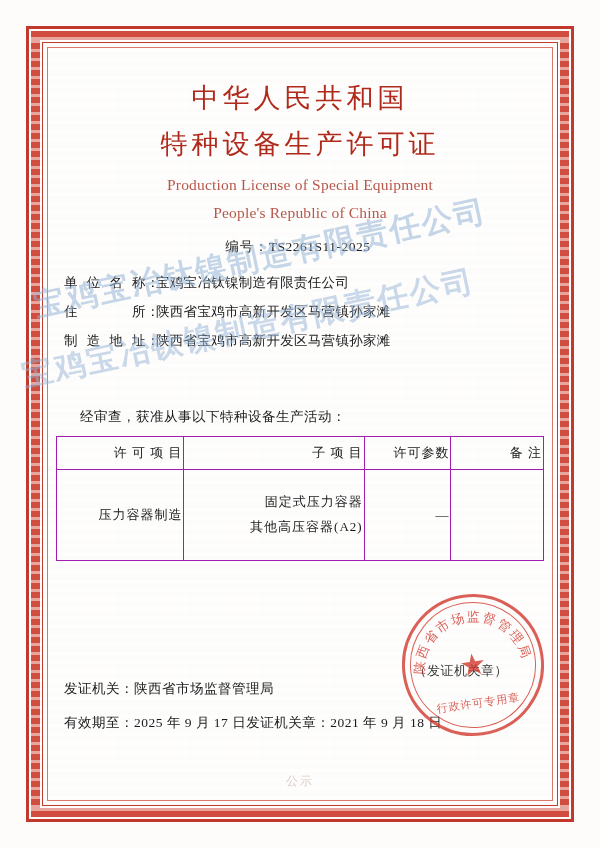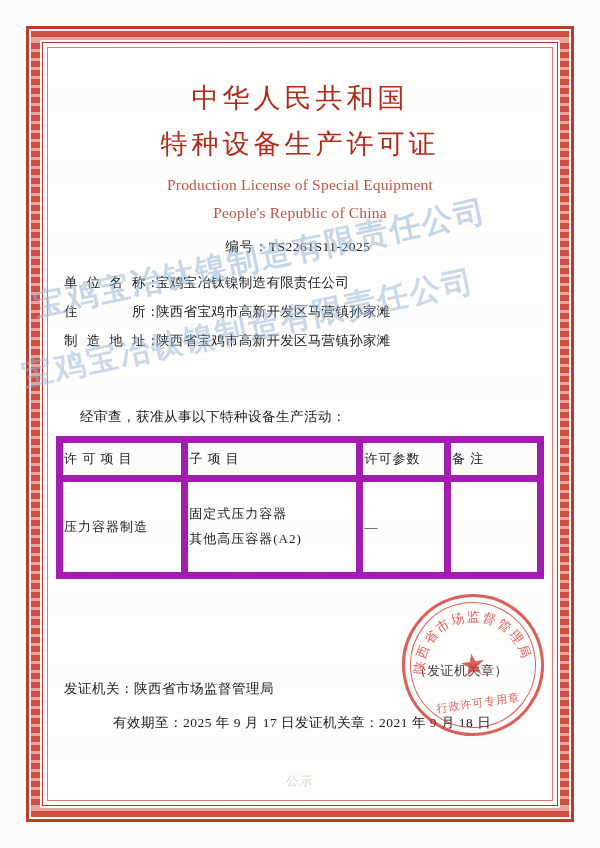--- a/index.html
+++ b/index.html
@@ -150,22 +150,22 @@
   }
 
   table.grant-table {
     margin-top: 10px;
     width: 488px;
     border-collapse: collapse;
     font-size: 13px;
   }
   table.grant-table th,
   table.grant-table td {
-    border: 7px solid #a21caf;
-    text-align: left;
+    border: 1px solid #a21caf;
+    text-align: right;
     letter-spacing: 1px;
   }
   table.grant-table th {
     height: 30px;
     font-weight: normal;
   }
   table.grant-table td.body-cell {
     height: 88px;
     vertical-align: middle;
   }
@@ -183,21 +183,21 @@
     bottom: 44px;
     font-size: 13.5px;
   }
   .footer-row {
     display: flex;
     align-items: baseline;
     margin-bottom: 16px;
   }
   .f-label { letter-spacing: 0.5px; }
   .f-value { letter-spacing: 0.5px; }
-  .footer-row.split { justify-content: center; }
+  .footer-row.split { justify-content: flex-start; }
   .footer-left, .footer-right { white-space: nowrap; }
   .num { font-family: "Liberation Serif", serif; letter-spacing: 0.5px; }
 
   
   .seal {
     position: absolute;
     right: 56px;
     bottom: 112px;
     width: 136px;
     height: 136px;

